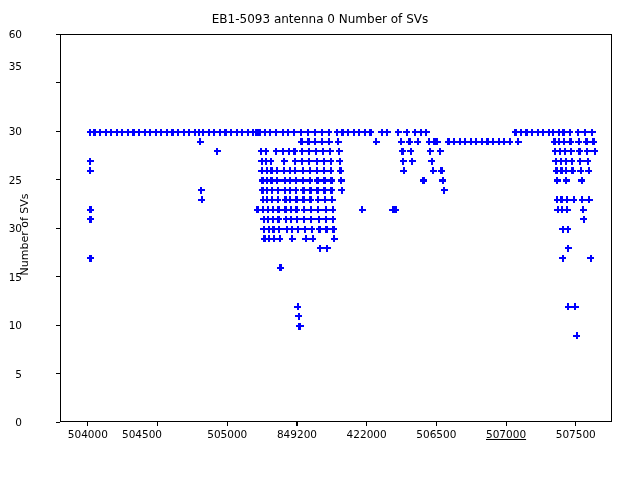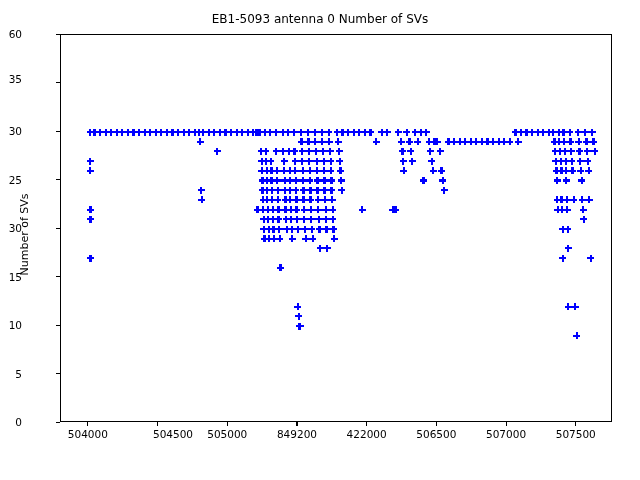--- a/index.html
+++ b/index.html
@@ -63,39 +63,39 @@
       <div class="ytick" style="top: 325px;">10</div>
       <div class="ytickmark" style="top: 324.5px;"></div>
       <div class="ytick" style="top: 276.5px;">15</div>
       <div class="ytickmark" style="top: 276px;"></div>
       <div class="ytick" style="top: 228px;">30</div>
       <div class="ytickmark" style="top: 227.5px;"></div>
       <div class="ytick" style="top: 179.5px;">25</div>
       <div class="ytickmark" style="top: 179px;"></div>
       <div class="ytick" style="top: 131px;">30</div>
       <div class="ytickmark" style="top: 130.5px;"></div>
-      <div class="ytick" style="top: 79px;">35</div>
+      <div class="ytick" style="top: 66px;">35</div>
       <div class="ytickmark" style="top: 82px;"></div>
       <div class="ytick" style="top: 34px;">60</div>
       <div class="ytickmark" style="top: 33.5px;"></div>
     </div>
   <div id="xticks-layer">
       <div class="xtick" style="left: 87.8788px;">504000</div>
       <div class="xtickmark" style="left: 87.3788px;"></div>
-      <div class="xtick" style="left: 173px;">504500</div>
+      <div class="xtick" style="left: 142px;">504500</div>
       <div class="xtickmark" style="left: 157.076px;"></div>
       <div class="xtick" style="left: 227.273px;">505000</div>
       <div class="xtickmark" style="left: 226.773px;"></div>
       <div class="xtick" style="left: 296.97px;">849200</div>
       <div class="xtickmark" style="left: 296.47px;"></div>
       <div class="xtick" style="left: 366.667px;">422000</div>
       <div class="xtickmark" style="left: 366.167px;"></div>
       <div class="xtick" style="left: 436.364px;">506500</div>
       <div class="xtickmark" style="left: 435.864px;"></div>
-      <div class="xtick" style="left: 506.061px;">507000</div>
+      <div class="xtick" style="left: 506.061px; text-decoration: underline;">507000</div>
       <div class="xtickmark" style="left: 505.561px;"></div>
       <div class="xtick" style="left: 575.758px;">507500</div>
       <div class="xtickmark" style="left: 575.258px;"></div>
     </div>
 
   <div id="axes">
     <div id="plotlayer">
         <div class="marker" style="left: 29.2727px; top: 97px;"></div>
         <div class="marker" style="left: 29.2727px; top: 126.1px;"></div>
         <div class="marker" style="left: 29.2727px; top: 135.8px;"></div>

